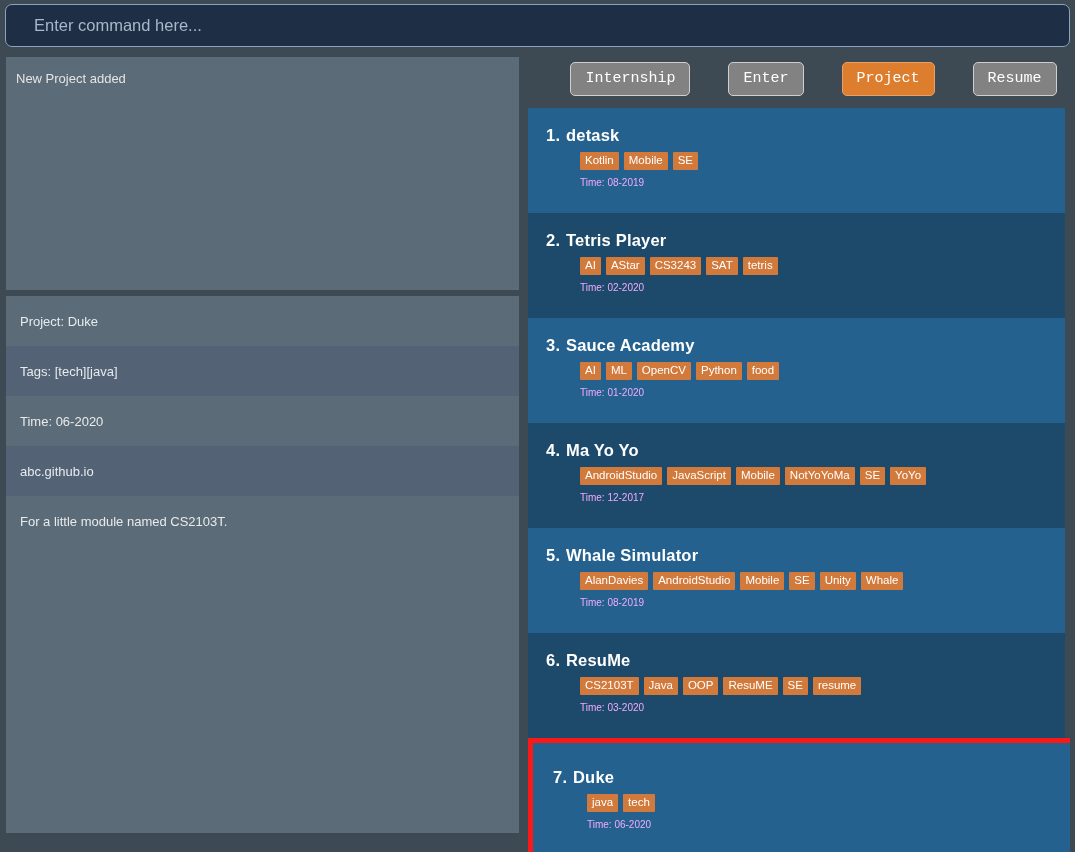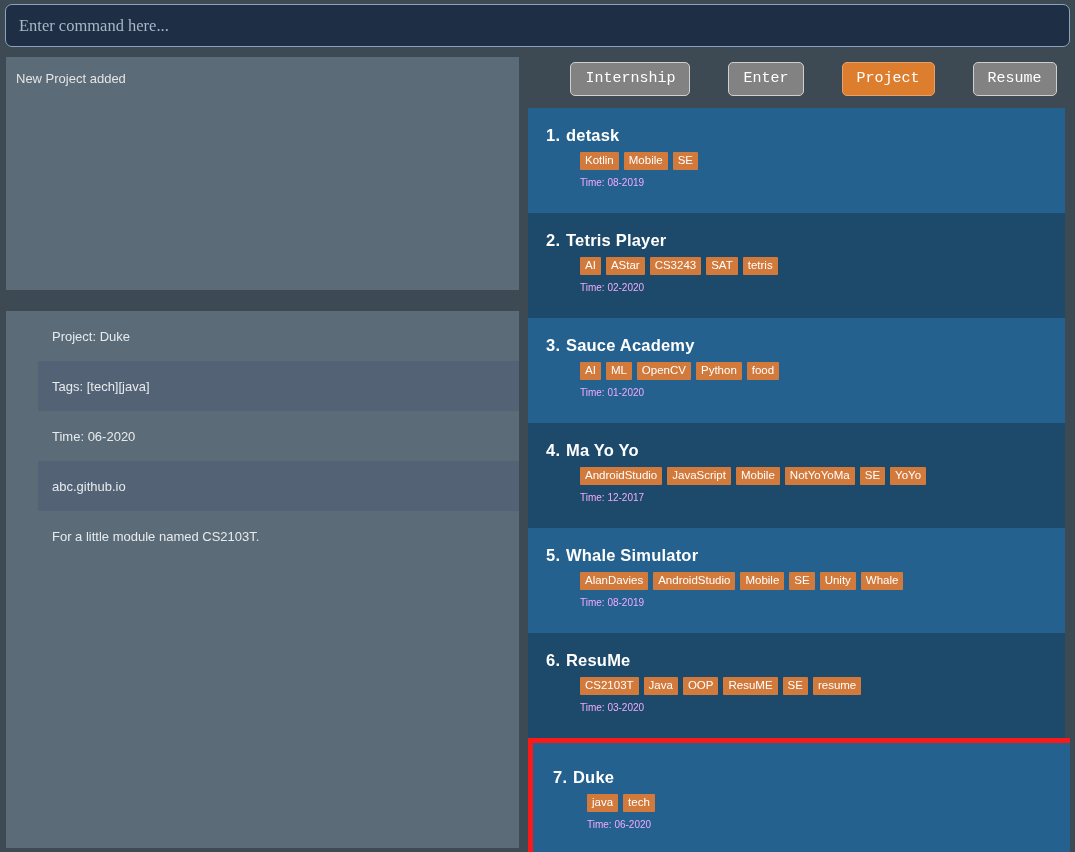--- a/index.html
+++ b/index.html
@@ -23,46 +23,45 @@
     background: #1D2E45;
     border: 1px solid #8DA2BC;
     border-radius: 7px;
     display: flex; align-items: center;
   }
   .command-input {
     width: 100%; height: 100%;
     background: transparent;
     border: none; outline: none;
     color: #A9B7C6;
-    font-family: Liberation Serif, serif;
+    font-family: Liberation Sans, sans-serif;
     font-size: 16.5px;
-    padding: 0 13px;
+    padding: 0 28px;
   }
   .command-input::placeholder { color: #A9B7C6; opacity: 1; }
 
   
   .result-box {
     position: absolute;
     left: 6px; top: 57px;
     width: 513px; height: 233px;
     background: #5B6B77;
     color: #e5e5e5;
     font-size: 13px;
     padding: 12px 10px;
     overflow: hidden;
     line-height: 1.5;
   }
 
   .detail-panel {
     position: absolute;
-    left: 6px; top: 311px;
+    left: 6px; top: 296px;
     width: 513px; height: 537px;
     background: #5B6B77;
     overflow: hidden;
-    padding-left: 32px;
   }
   .detail-row {
     height: 50px;
     display: flex; align-items: center;
     padding: 0 14px;
     color: #E7EBEE;
     font-size: 13px;
   }
   .detail-row.alt { background: #536274; }
   .detail-row.plain { background: #5B6B77; }

